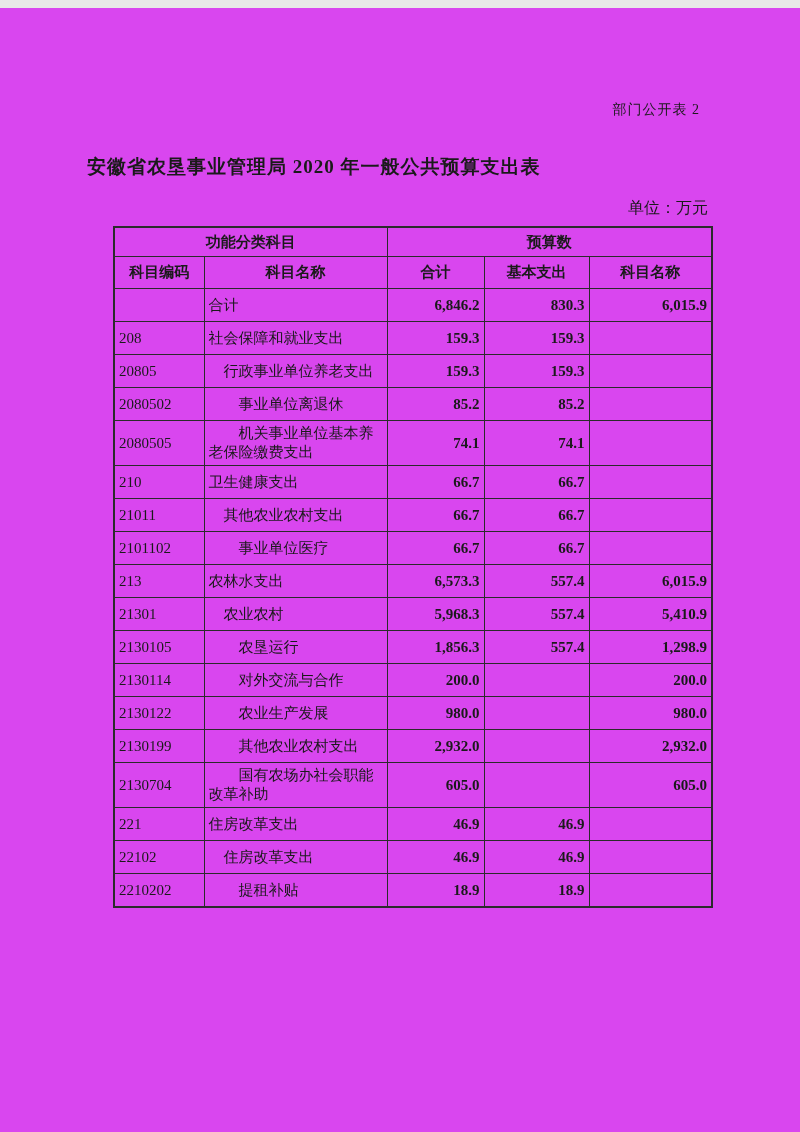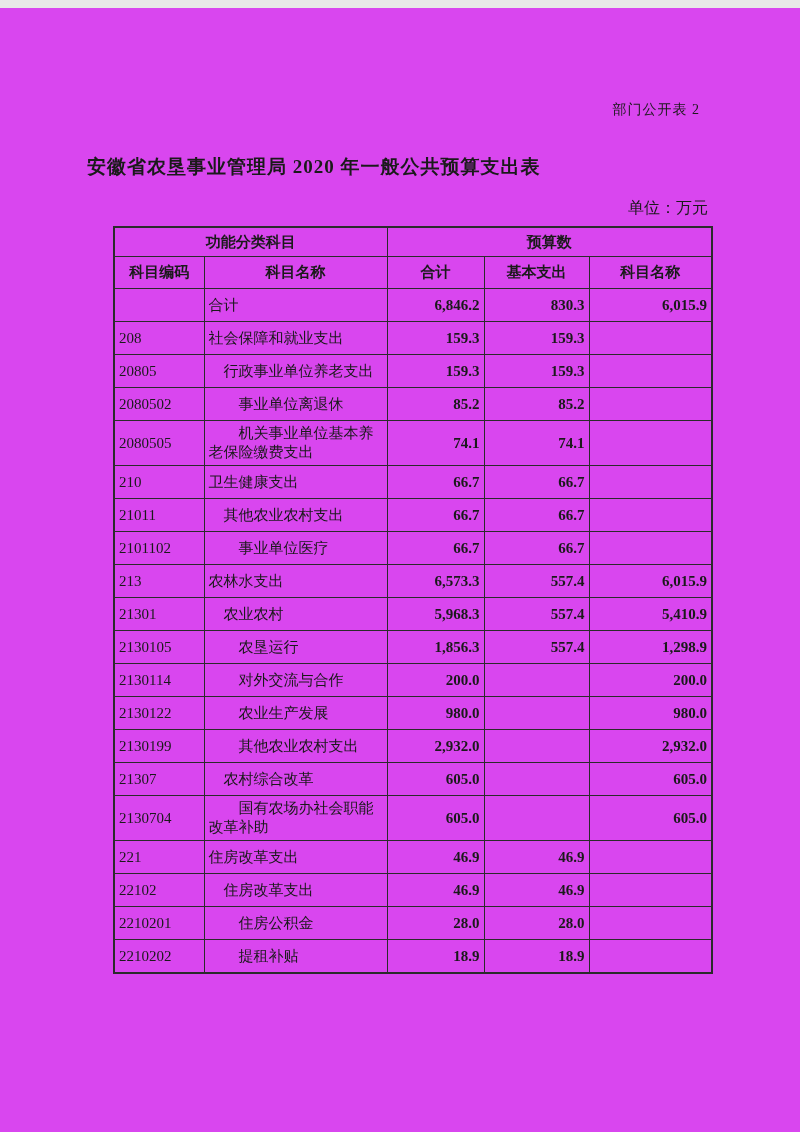--- a/index.html
+++ b/index.html
@@ -207,52 +207,38 @@
           <td class="num">980.0</td>
         </tr>
         <tr>
           <td class="code">2130199</td>
           <td class="name indent-2">其他农业农村支出</td>
           <td class="num">2,932.0</td>
           <td class="num"></td>
           <td class="num">2,932.0</td>
         </tr>
         <tr>
-          <td class="code">21307</td>
-          <td class="name indent-1">农村综合改革</td>
-          <td class="num">605.0</td>
-          <td class="num"></td>
-          <td class="num">605.0</td>
-        </tr>
-        <tr>
           <td class="code">2130704</td>
           <td class="name indent-2">国有农场办社会职能改革补助</td>
           <td class="num">605.0</td>
           <td class="num"></td>
           <td class="num">605.0</td>
         </tr>
         <tr>
           <td class="code">221</td>
           <td class="name indent-0">住房改革支出</td>
           <td class="num">46.9</td>
           <td class="num">46.9</td>
           <td class="num"></td>
         </tr>
         <tr>
           <td class="code">22102</td>
           <td class="name indent-1">住房改革支出</td>
           <td class="num">46.9</td>
           <td class="num">46.9</td>
-          <td class="num"></td>
-        </tr>
-        <tr>
-          <td class="code">2210201</td>
-          <td class="name indent-2">住房公积金</td>
-          <td class="num">28.0</td>
-          <td class="num">28.0</td>
           <td class="num"></td>
         </tr>
         <tr>
           <td class="code">2210202</td>
           <td class="name indent-2">提租补贴</td>
           <td class="num">18.9</td>
           <td class="num">18.9</td>
           <td class="num"></td>
         </tr>
       </tbody>

